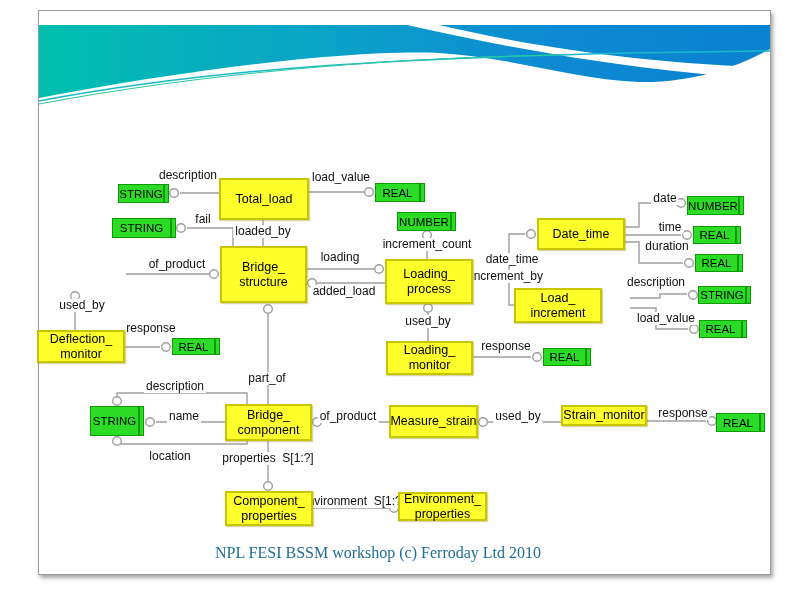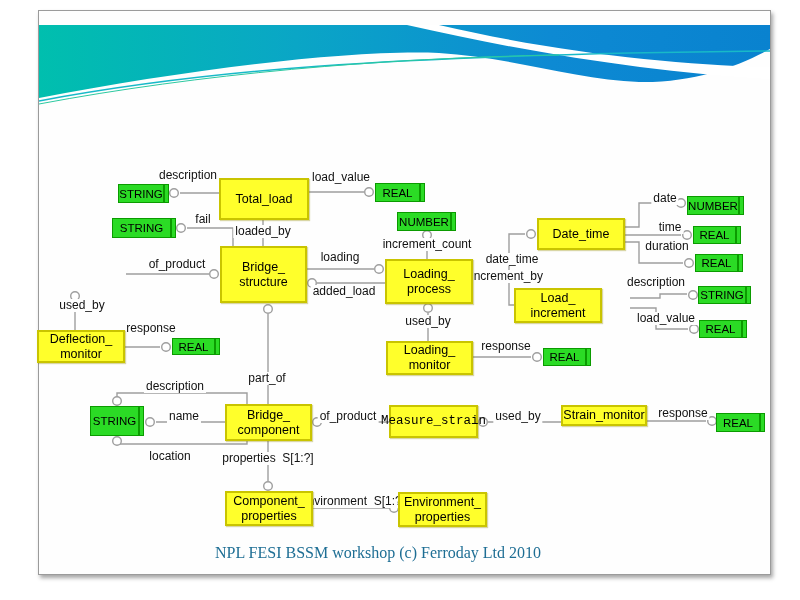--- a/index.html
+++ b/index.html
@@ -182,31 +182,31 @@
       <span>monitor</span>
     </div>
     <div class="entity" style="left: 386px; top: 341px; width: 87px; height: 34px;">
       <span>Loading_</span>
       <span>monitor</span>
     </div>
     <div class="entity" style="left: 225px; top: 404px; width: 87px; height: 37px;">
       <span>Bridge_</span>
       <span>component</span>
     </div>
-    <div class="entity" style="left: 389px; top: 405px; width: 89px; height: 33px; font-family: Liberation Mono, monospace;">
+    <div class="entity" style="left: 389px; top: 405px; width: 89px; height: 33px;">
       <span>Measure_strain</span>
     </div>
     <div class="entity" style="left: 561px; top: 405px; width: 86px; height: 21px;">
       <span>Strain_monitor</span>
     </div>
     <div class="entity" style="left: 225px; top: 491px; width: 88px; height: 35px;">
       <span>Component_</span>
       <span>properties</span>
     </div>
-    <div class="entity" style="left: 398px; top: 492px; width: 89px; height: 35px;">
+    <div class="entity" style="left: 398px; top: 492px; width: 89px; height: 29px;">
       <span>Environment_</span>
       <span>properties</span>
     </div>
     <div class="type" style="left: 118px; top: 184px; width: 51px; height: 19px;">
       <span>STRING</span>
       <span class="tick"></span>
     </div>
     <div class="type" style="left: 375px; top: 183px; width: 50px; height: 19px;">
       <span>REAL</span>
       <span class="tick"></span>

